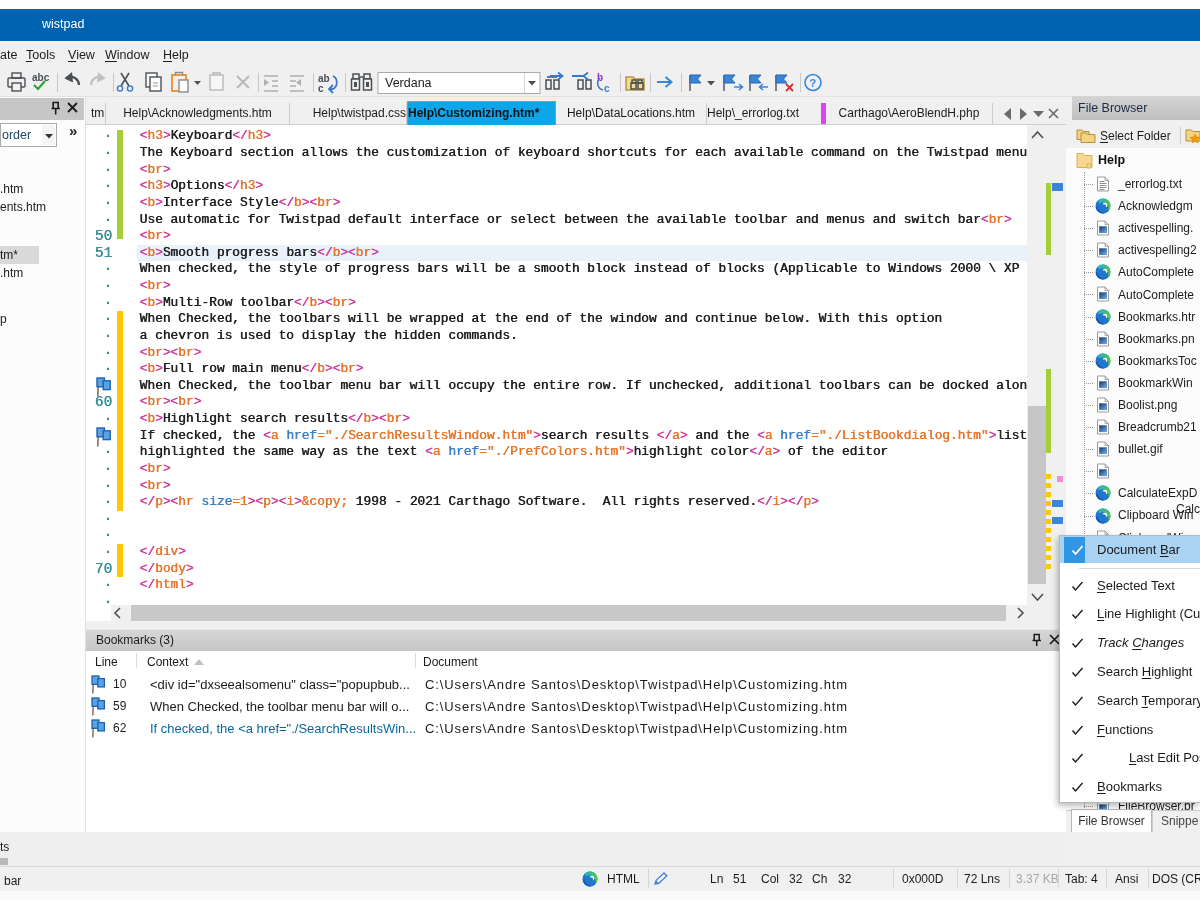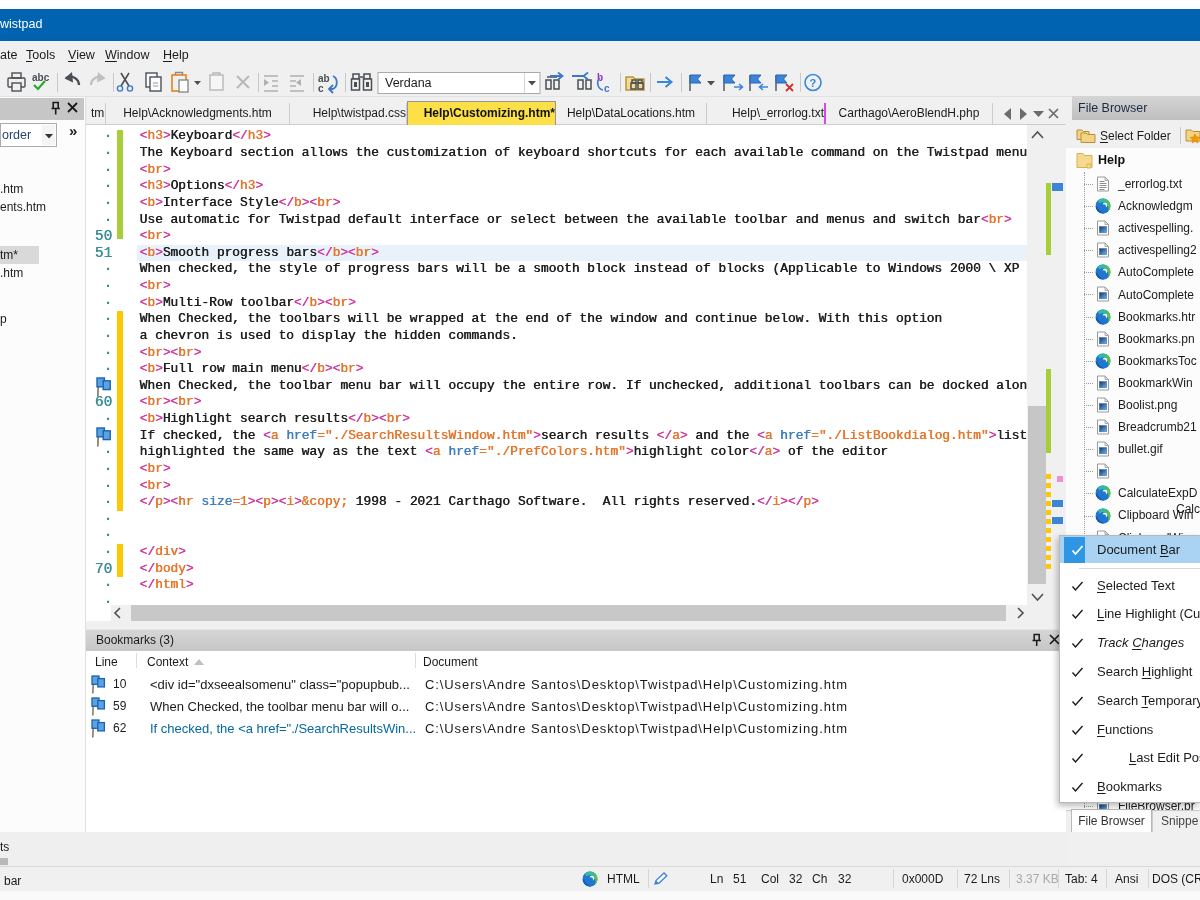--- a/index.html
+++ b/index.html
@@ -11,21 +11,21 @@
 #code .p { color:#cf3a9e; }
 #code .o { color:#e6762b; }
 #code .b { color:#3d7ec4; }
 .u { text-decoration:underline; text-underline-offset:2px; }
 </style></head>
 <body>
 
 <div class="abs" style="left:0;top:0;width:1200px;height:9px;background:#ffffff;"></div>
 
 <div class="abs" style="left:0;top:9px;width:1200px;height:32px;background:#0063b1;"></div>
-<div class="abs" style="left:0;top:17px;color:#fff;font-size:12.5px;">wistpad</div>
+<div class="abs" style="left:0;top:17px;color:#fff;font-size:12.5px;padding-left:42px;">wistpad</div>
 
 <div class="abs" style="left:0;top:41px;width:1200px;height:27px;background:#f0f0f0;"></div>
 <div class="abs f12" style="left:0;top:48px;font-size:12.5px;color:#1b1b1b;">ate</div>
 <div class="abs f12" style="left:26px;top:48px;font-size:12.5px;color:#1b1b1b;"><span class="u">T</span>ools</div>
 <div class="abs f12" style="left:68px;top:48px;font-size:12.5px;color:#1b1b1b;"><span class="u">V</span>iew</div>
 <div class="abs f12" style="left:105px;top:48px;font-size:12.5px;color:#1b1b1b;"><span class="u">W</span>indow</div>
 <div class="abs f12" style="left:163px;top:48px;font-size:12.5px;color:#1b1b1b;"><span class="u">H</span>elp</div>
 
 <div class="abs" style="left:0;top:68px;width:1200px;height:29px;background:#f0f0f0;border-bottom:1px solid #e2e2e2;"></div>
 
@@ -180,23 +180,23 @@
 <div class="abs f12" style="left:0;top:200px;">ents.htm</div>
 <div class="abs" style="left:0;top:246px;width:39px;height:18px;background:#d9d9d9;"></div>
 <div class="abs f12" style="left:0;top:248px;">tm*</div>
 <div class="abs f12" style="left:0;top:266px;">.htm</div>
 <div class="abs f12" style="left:0;top:312px;">p</div>
 <div class="abs" style="left:86px;top:97px;width:980px;height:28px;background:#f0f0f0;"></div>
 <div class="abs" style="left:86px;top:124px;width:980px;height:1px;background:#cdcdcd;"></div>
 <div class="abs" style="left:88px;top:103px;width:18px;height:21px;border-right:1px solid #cdcdcd;text-align:center;font-size:12px;color:#1b1b1b;line-height:21px;overflow:hidden;"> tm</div>
 <div class="abs" style="left:106px;top:103px;width:184px;height:21px;border-right:1px solid #cdcdcd;text-align:center;font-size:12px;color:#1b1b1b;line-height:21px;overflow:hidden;">Help\Acknowledgments.htm</div>
 <div class="abs" style="left:290px;top:103px;width:117px;height:21px;border-right:1px solid #cdcdcd;text-align:right;font-size:12px;color:#1b1b1b;line-height:21px;overflow:hidden;">Help\twistpad.css</div>
-<div class="abs" style="left:407px;top:101px;width:149px;height:24px;background:#fde047;border:1px solid #969696;border-bottom:none;z-index:3;text-align:right;font-size:12px;font-weight:bold;color:#111;line-height:23px;">Help\Customizing.htm*</div>
+<div class="abs" style="left:407px;top:101px;width:149px;height:24px;background:#0ea5e9;border:1px solid #969696;border-bottom:none;z-index:3;text-align:left;font-size:12px;font-weight:bold;color:#111;line-height:23px;">Help\Customizing.htm*</div>
 <div class="abs" style="left:556px;top:103px;width:151px;height:21px;border-right:1px solid #cdcdcd;text-align:center;font-size:12px;color:#1b1b1b;line-height:21px;overflow:hidden;">Help\DataLocations.htm</div>
-<div class="abs" style="left:707px;top:103px;width:119px;height:21px;border-right:2px solid #d946ef;text-align:right;font-size:12px;color:#1b1b1b;line-height:21px;overflow:hidden;">Help\_errorlog.txt</div>
+<div class="abs" style="left:707px;top:103px;width:119px;height:21px;border-right:5px solid #d946ef;text-align:left;font-size:12px;color:#1b1b1b;line-height:21px;overflow:hidden;">Help\_errorlog.txt</div>
 <div class="abs" style="left:826px;top:103px;width:167px;height:21px;border-right:1px solid #cdcdcd;text-align:center;font-size:12px;color:#1b1b1b;line-height:21px;overflow:hidden;">Carthago\AeroBlendH.php</div>
 <svg class="abs" style="left:1000px;top:107px;" width="62" height="14" viewBox="0 0 62 14">
  <path d="M11 1 l-7 6 l7 6 z" fill="#6b6b6b"></path>
  <path d="M20 1 l7 6 l-7 6 z" fill="#6b6b6b"></path>
  <path d="M33 4 l5.5 6 l5.5 -6 z" fill="#6b6b6b"></path>
  <path d="M49 2 l9 9 M58 2 l-9 9" stroke="#6b6b6b" stroke-width="1.7" fill="none"></path>
 </svg>
 <div class="abs" style="left:86px;top:125px;width:941px;height:480px;background:#fff;overflow:hidden;" id="edwrap">
 <div class="abs" style="left:51px;top:119.7px;width:890px;height:16.62px;background:#e9f2fb;"></div>
 <div class="abs" style="left:30.5px;top:5px;width:6.3px;height:109px;background:#a5ce39;"></div>

